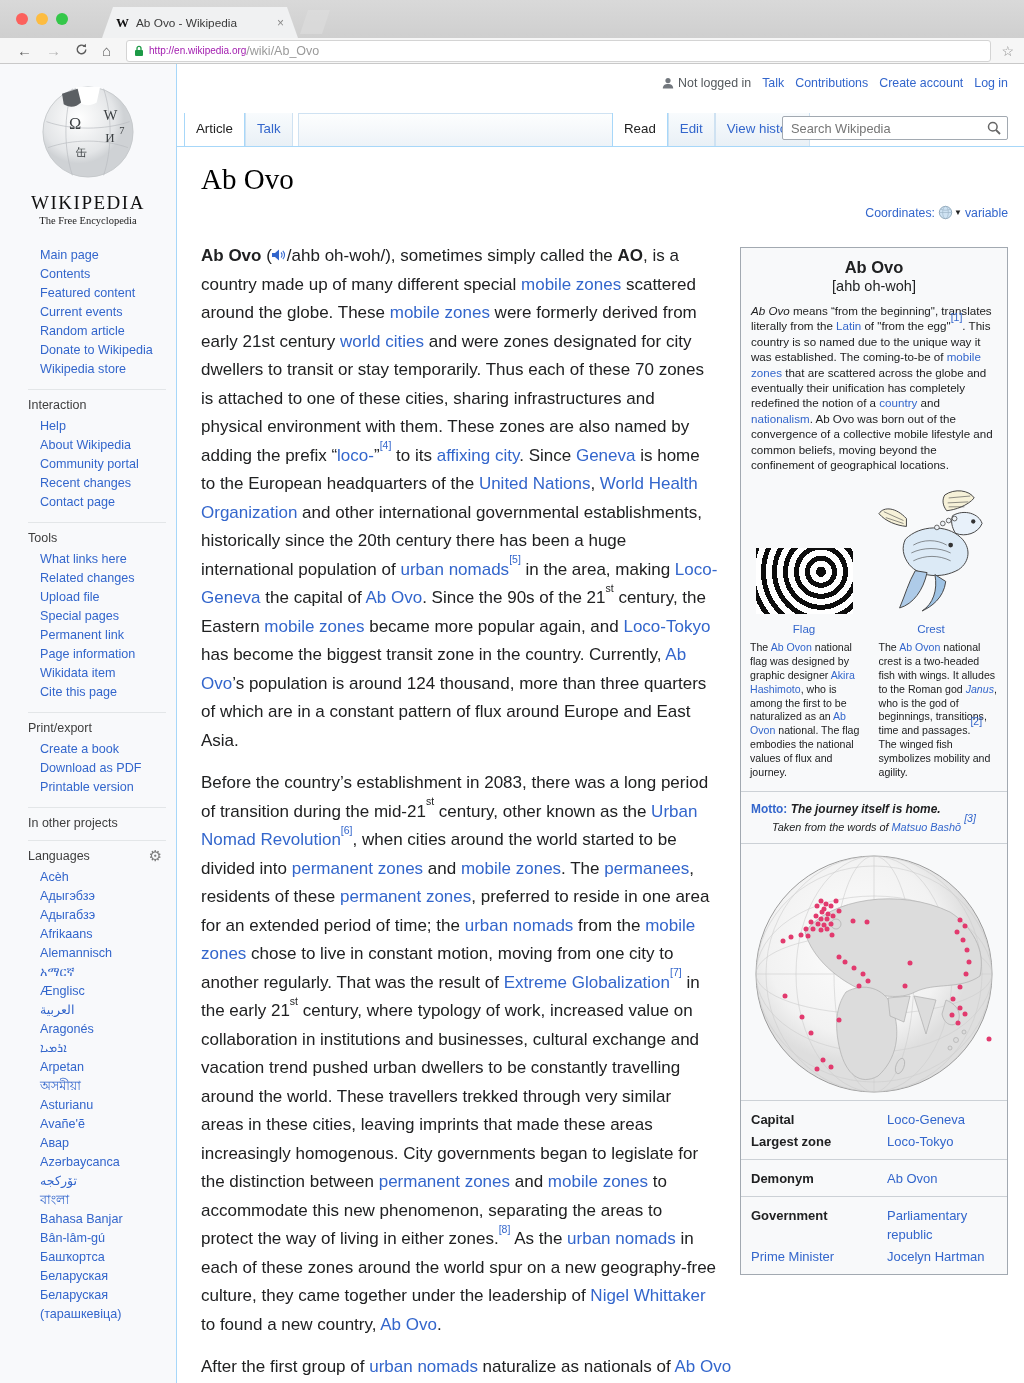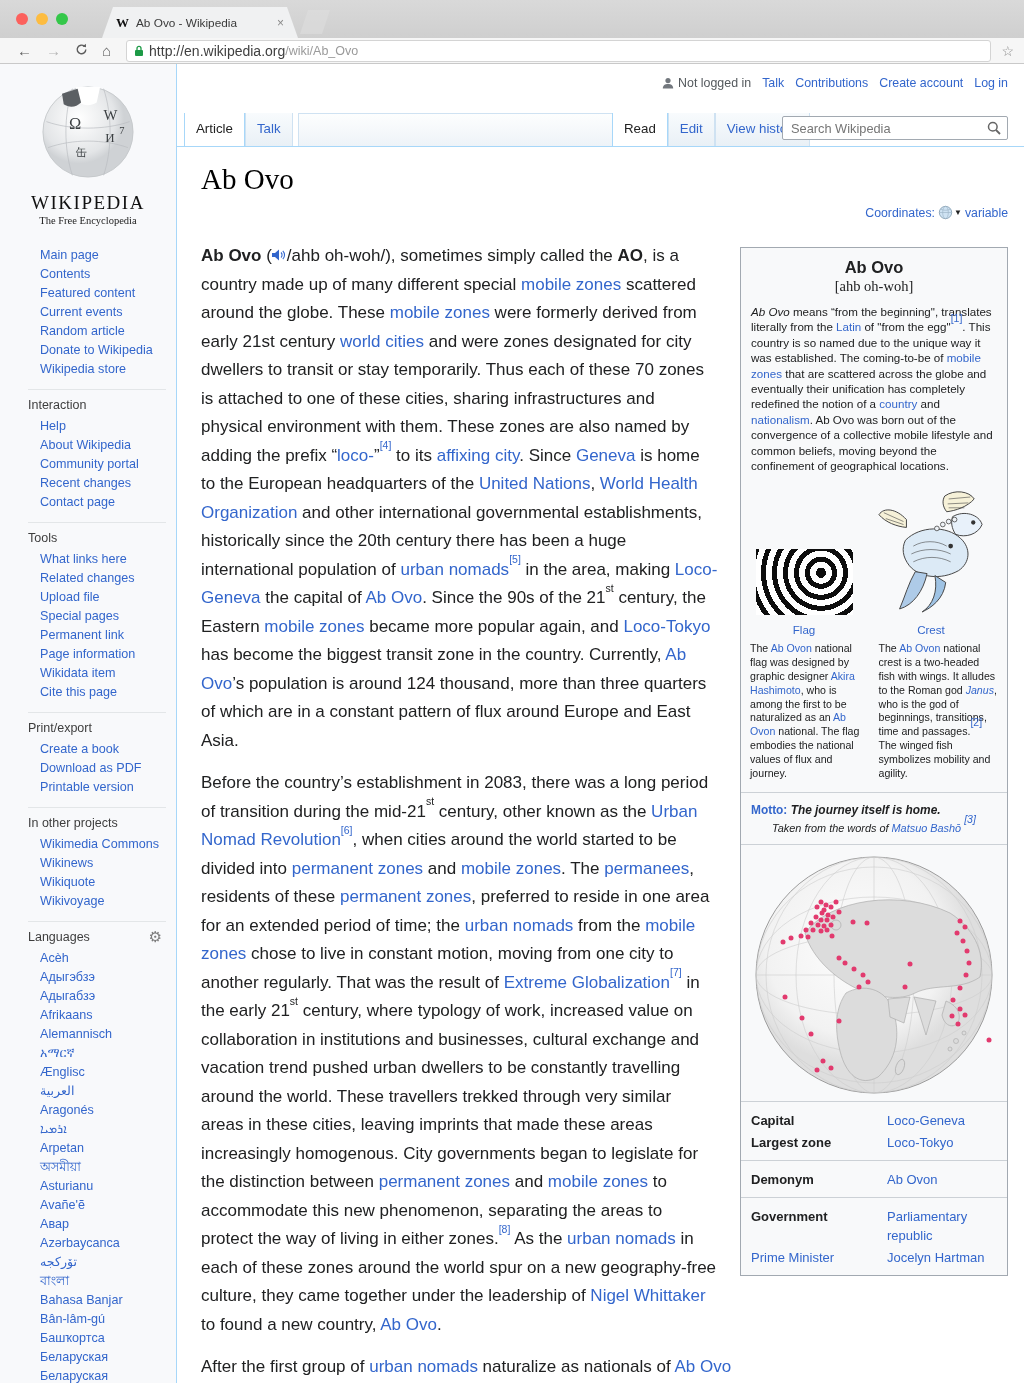--- a/index.html
+++ b/index.html
@@ -26,21 +26,21 @@
   .btab .ttl{font-size:11.8px;color:#3a3a3a;white-space:nowrap;overflow:hidden;flex:1;}
   .btab .cls{font-size:12px;color:#8a8a8a;margin-left:8px;}
   .newtab{position:absolute;left:300px;top:10px;width:30px;height:24px;background:#dddddd;
           clip-path:polygon(8px 0,100% 0,calc(100% - 8px) 100%,0 100%);opacity:.6;}
   .urlbar{position:absolute;top:38px;left:0;right:0;height:26px;background:#f6f6f6;
           border-bottom:1px solid #c9c9c9;display:flex;align-items:center;padding:0 10px;box-sizing:border-box;}
   .navbtn{font-size:15px;color:#5d5d5d;margin:0 7px;line-height:1;}
   .navbtn.dis{color:#b5b5b5;}
   .urlbox{flex:1;height:20px;background:#fff;border:1px solid #d4d4d4;border-radius:3px;
           margin:0 10px 0 8px;display:flex;align-items:center;padding:0 7px;}
-  .urlbox .dom{font-size:14px;color:#404040;}
+  .urlbox .dom{font-size:10px;color:#a21caf;}
   .urlbox .pth{font-size:12.5px;color:#9a9a9a;}
   .star{font-size:14px;color:#8c8c8c;}
 
   
   .wiki{position:absolute;top:64px;left:0;right:0;bottom:0;background:#f8f9fb;}
   .sidebar{position:absolute;top:0;left:0;width:176px;bottom:0;overflow:hidden;}
   .logo{padding-top:16px;text-align:center;}
   .wordmark{font-family:"Liberation Serif",serif;font-size:19px;letter-spacing:1.5px;color:#111;margin-top:4px;}
   .tagline{font-family:"Liberation Serif",serif;font-size:10.5px;color:#222;margin-top:1px;}
   .side-nav{padding:20px 10px 0 28px;}
@@ -70,21 +70,21 @@
   h1.pagetitle{font-family:"Liberation Serif",serif;font-size:29px;font-weight:normal;color:#000;margin:16px 0 8px;}
   .sitesub{font-size:12.6px;color:#202122;}
   .bodytext{margin-top:46px;}
   .bodytext p{font-size:17px;line-height:28.5px;color:#202122;margin:0 0 14px;text-align:left;}
   .audio-ico{display:inline-block;width:15px;height:12px;vertical-align:baseline;}
 
   
   .infobox{float:right;width:266px;background:#f8f9fa;border:1px solid #a2a9b1;margin:5px 0 16px 22px;
            color:#202122;}
   .ib-title{font-size:16.5px;font-weight:bold;text-align:center;padding-top:10px;}
-  .ib-pron{font-size:14.5px;text-align:center;margin:1px 0 9px;font-family:Liberation Serif, serif;}
+  .ib-pron{font-size:14.5px;text-align:center;margin:1px 0 9px;}
   .ib-desc{font-size:11.6px;line-height:15.4px;padding:0 10px 6px;}
   .ib-images{display:grid;grid-template-columns:114px 1fr;align-items:end;justify-items:center;padding:10px 6px 2px;}
   .flagimg{width:97px;height:66px;background:repeating-radial-gradient(circle at 67% 36%,#0d0d0d 0 5px,#fff 5px 11px);}
   .ib-imglabels{display:grid;grid-template-columns:114px 1fr;justify-items:center;font-size:11.6px;padding:6px 6px 2px;}
   .ib-captions{display:grid;grid-template-columns:1fr 1fr;gap:9px;padding:4px 9px 12px;font-size:10.6px;line-height:13.8px;}
   .ib-rule{border-top:1px solid #ccd1d6;}
   .ib-motto{font-size:11.9px;padding:10px 10px 2px;}
   .ib-motto-sub{text-align:center;font-size:10.9px;font-style:italic;padding:3px 10px 10px;}
   .globe-wrap{position:relative;width:248px;height:248px;margin:6px auto 2px;}
   .dot{position:absolute;width:5px;height:5px;border-radius:50%;background:var(--dot);transform:translate(-50%,-50%);}
@@ -204,26 +204,20 @@
         <div class="side-sec">
           <div class="side-title">Print/export</div>
           <div class="side-links">
               <a>Create a book</a>
               <a>Download as PDF</a>
               <a>Printable version</a>
             </div>
         </div>
         <div class="side-sec">
           <div class="side-title">In other projects</div>
-          <div class="side-links">
-              <a>Wikimedia Commons</a>
-              <a>Wikinews</a>
-              <a>Wikiquote</a>
-              <a>Wikivoyage</a>
-            </div>
         </div>
         <div class="side-sec">
           <div class="side-title">
             <span>Languages</span>
             <span class="gear">⚙</span>
           </div>
           <div class="side-links">
               <a>Acèh</a>
               <a>Адыгэбзэ</a>
               <a>Адыгабзэ</a>

